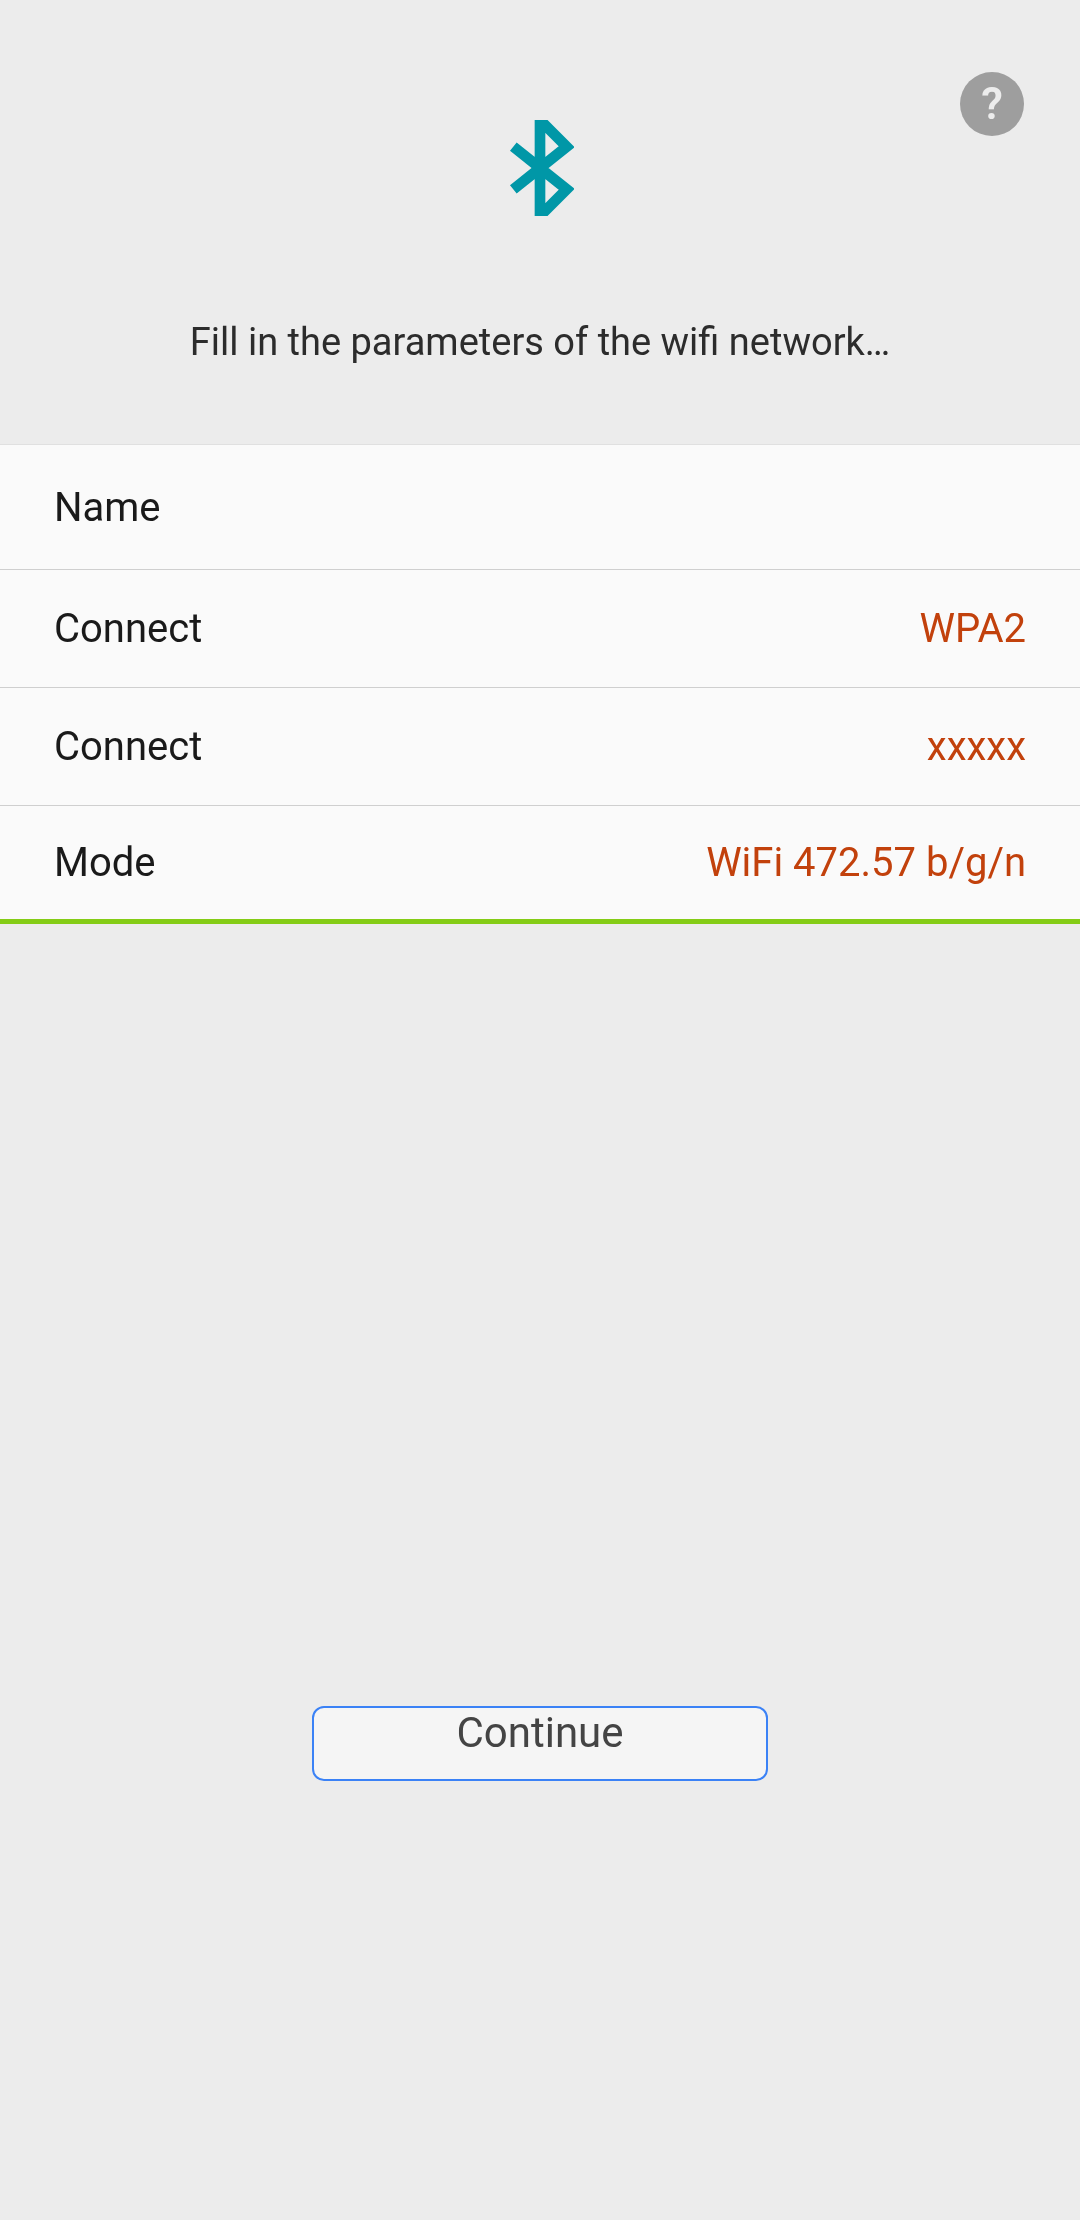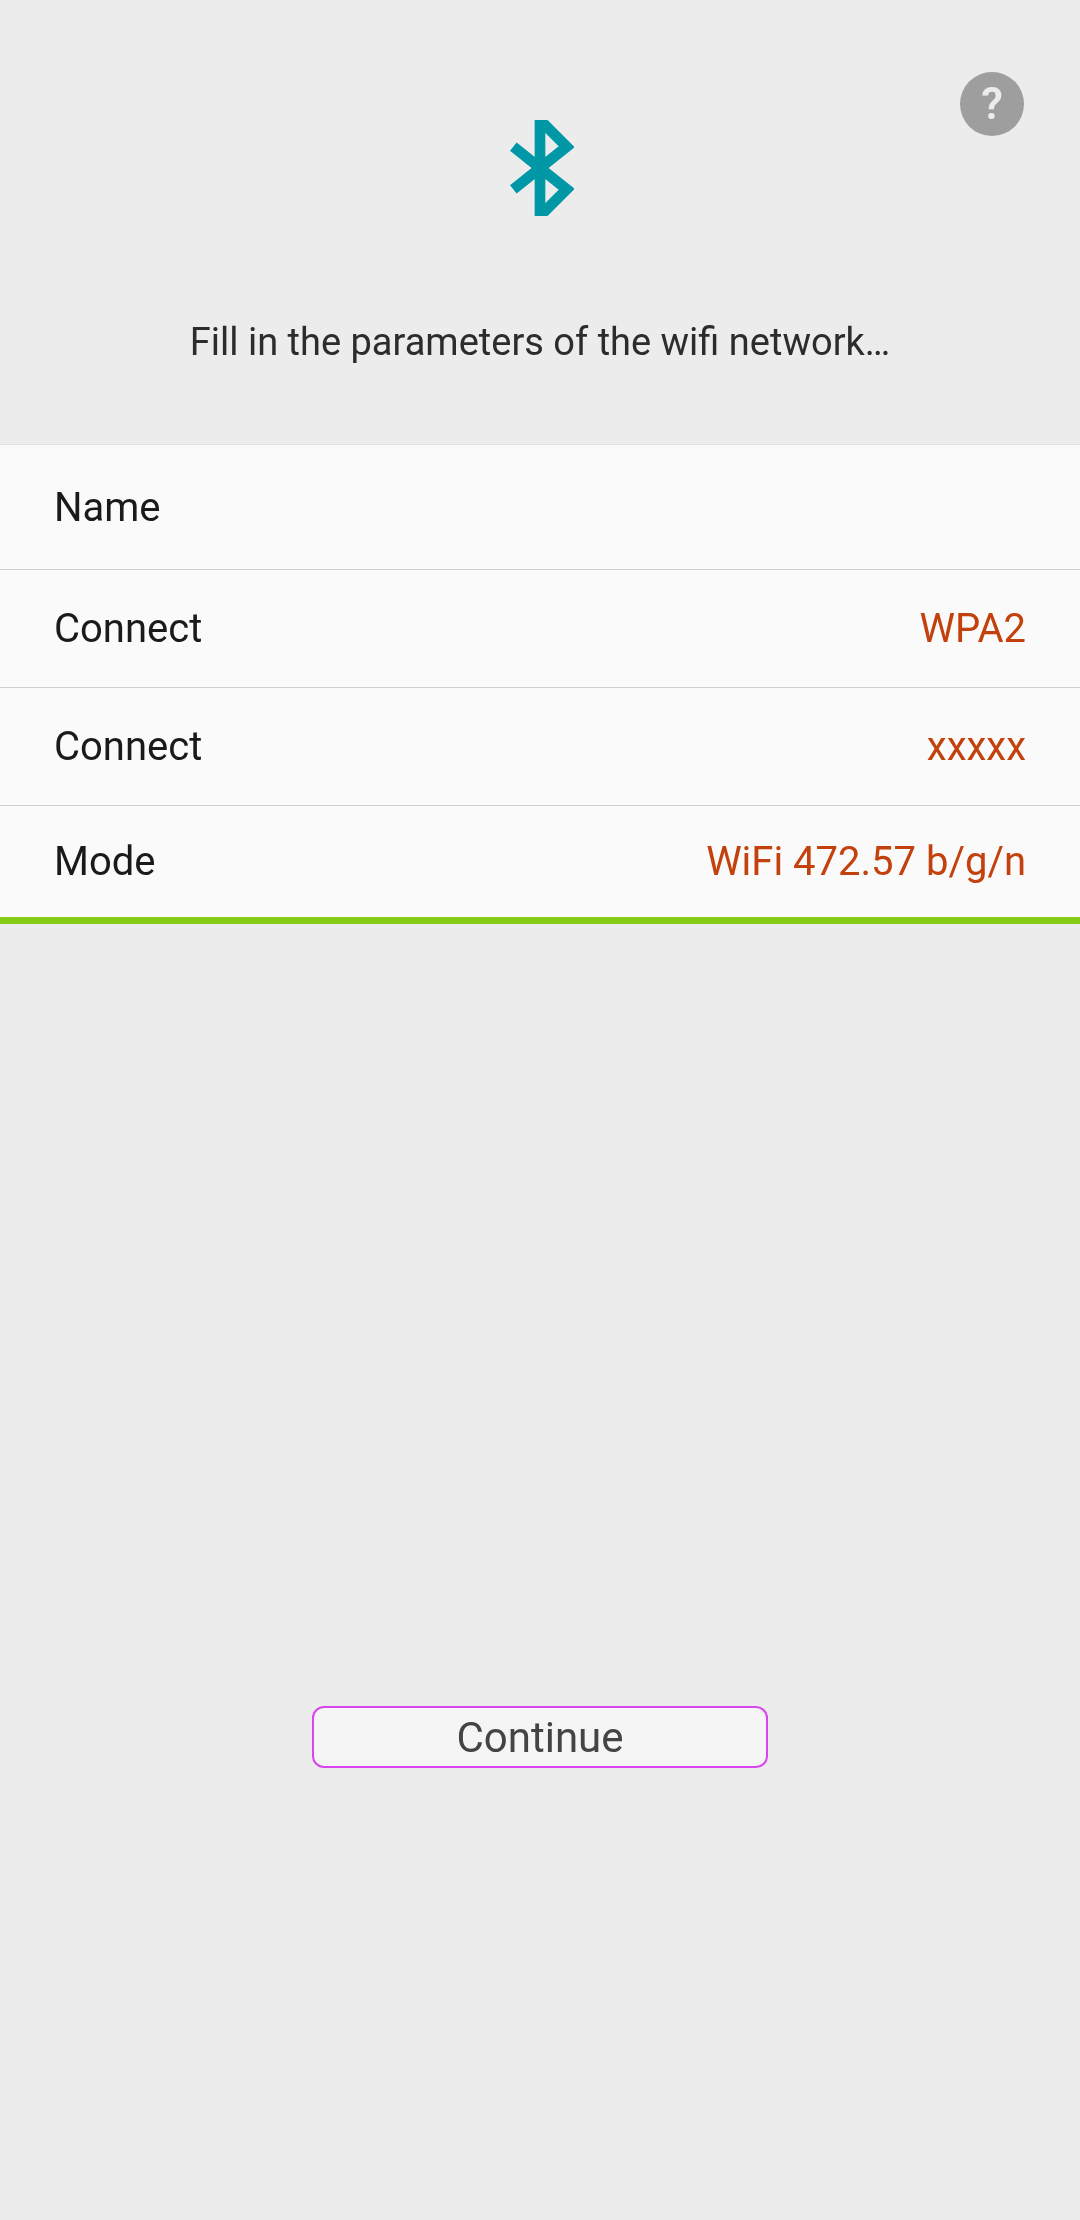--- a/index.html
+++ b/index.html
@@ -65,42 +65,41 @@
       border-bottom: 1px solid #cfcfcf;
       font-size: 40px;
       cursor: pointer;
       text-align: center;
     }
     .form-row:first-child {
       border-top: 1px solid #e0e0e0;
       height: 126px;
     }
     .form-row:last-child {
-      border-bottom: 7px solid #84cc16;
+      border-bottom: 5px solid #84cc16;
     }
     .form-label {
       color: #1a1a1a;
       font-weight: 400;
     }
     .form-value {
       color: #c2410c;
       font-weight: 400;
     }
     .continue-button {
       position: absolute;
       left: 50%;
       transform: translateX(-50%);
       top: 1706px;
       width: 456px;
-      height: 62px;
+      height: 75px;
       background: #f5f5f5;
-      border: 2px solid #d946ef;
+      border: 2px solid #3b82f6;
       border-radius: 12px;
       display: flex;
-      align-items: center;
       justify-content: center;
       font-size: 42px;
       color: #444;
       cursor: pointer;
     }
   </style>
 </head>
 <body>
 
 <div class="header">

